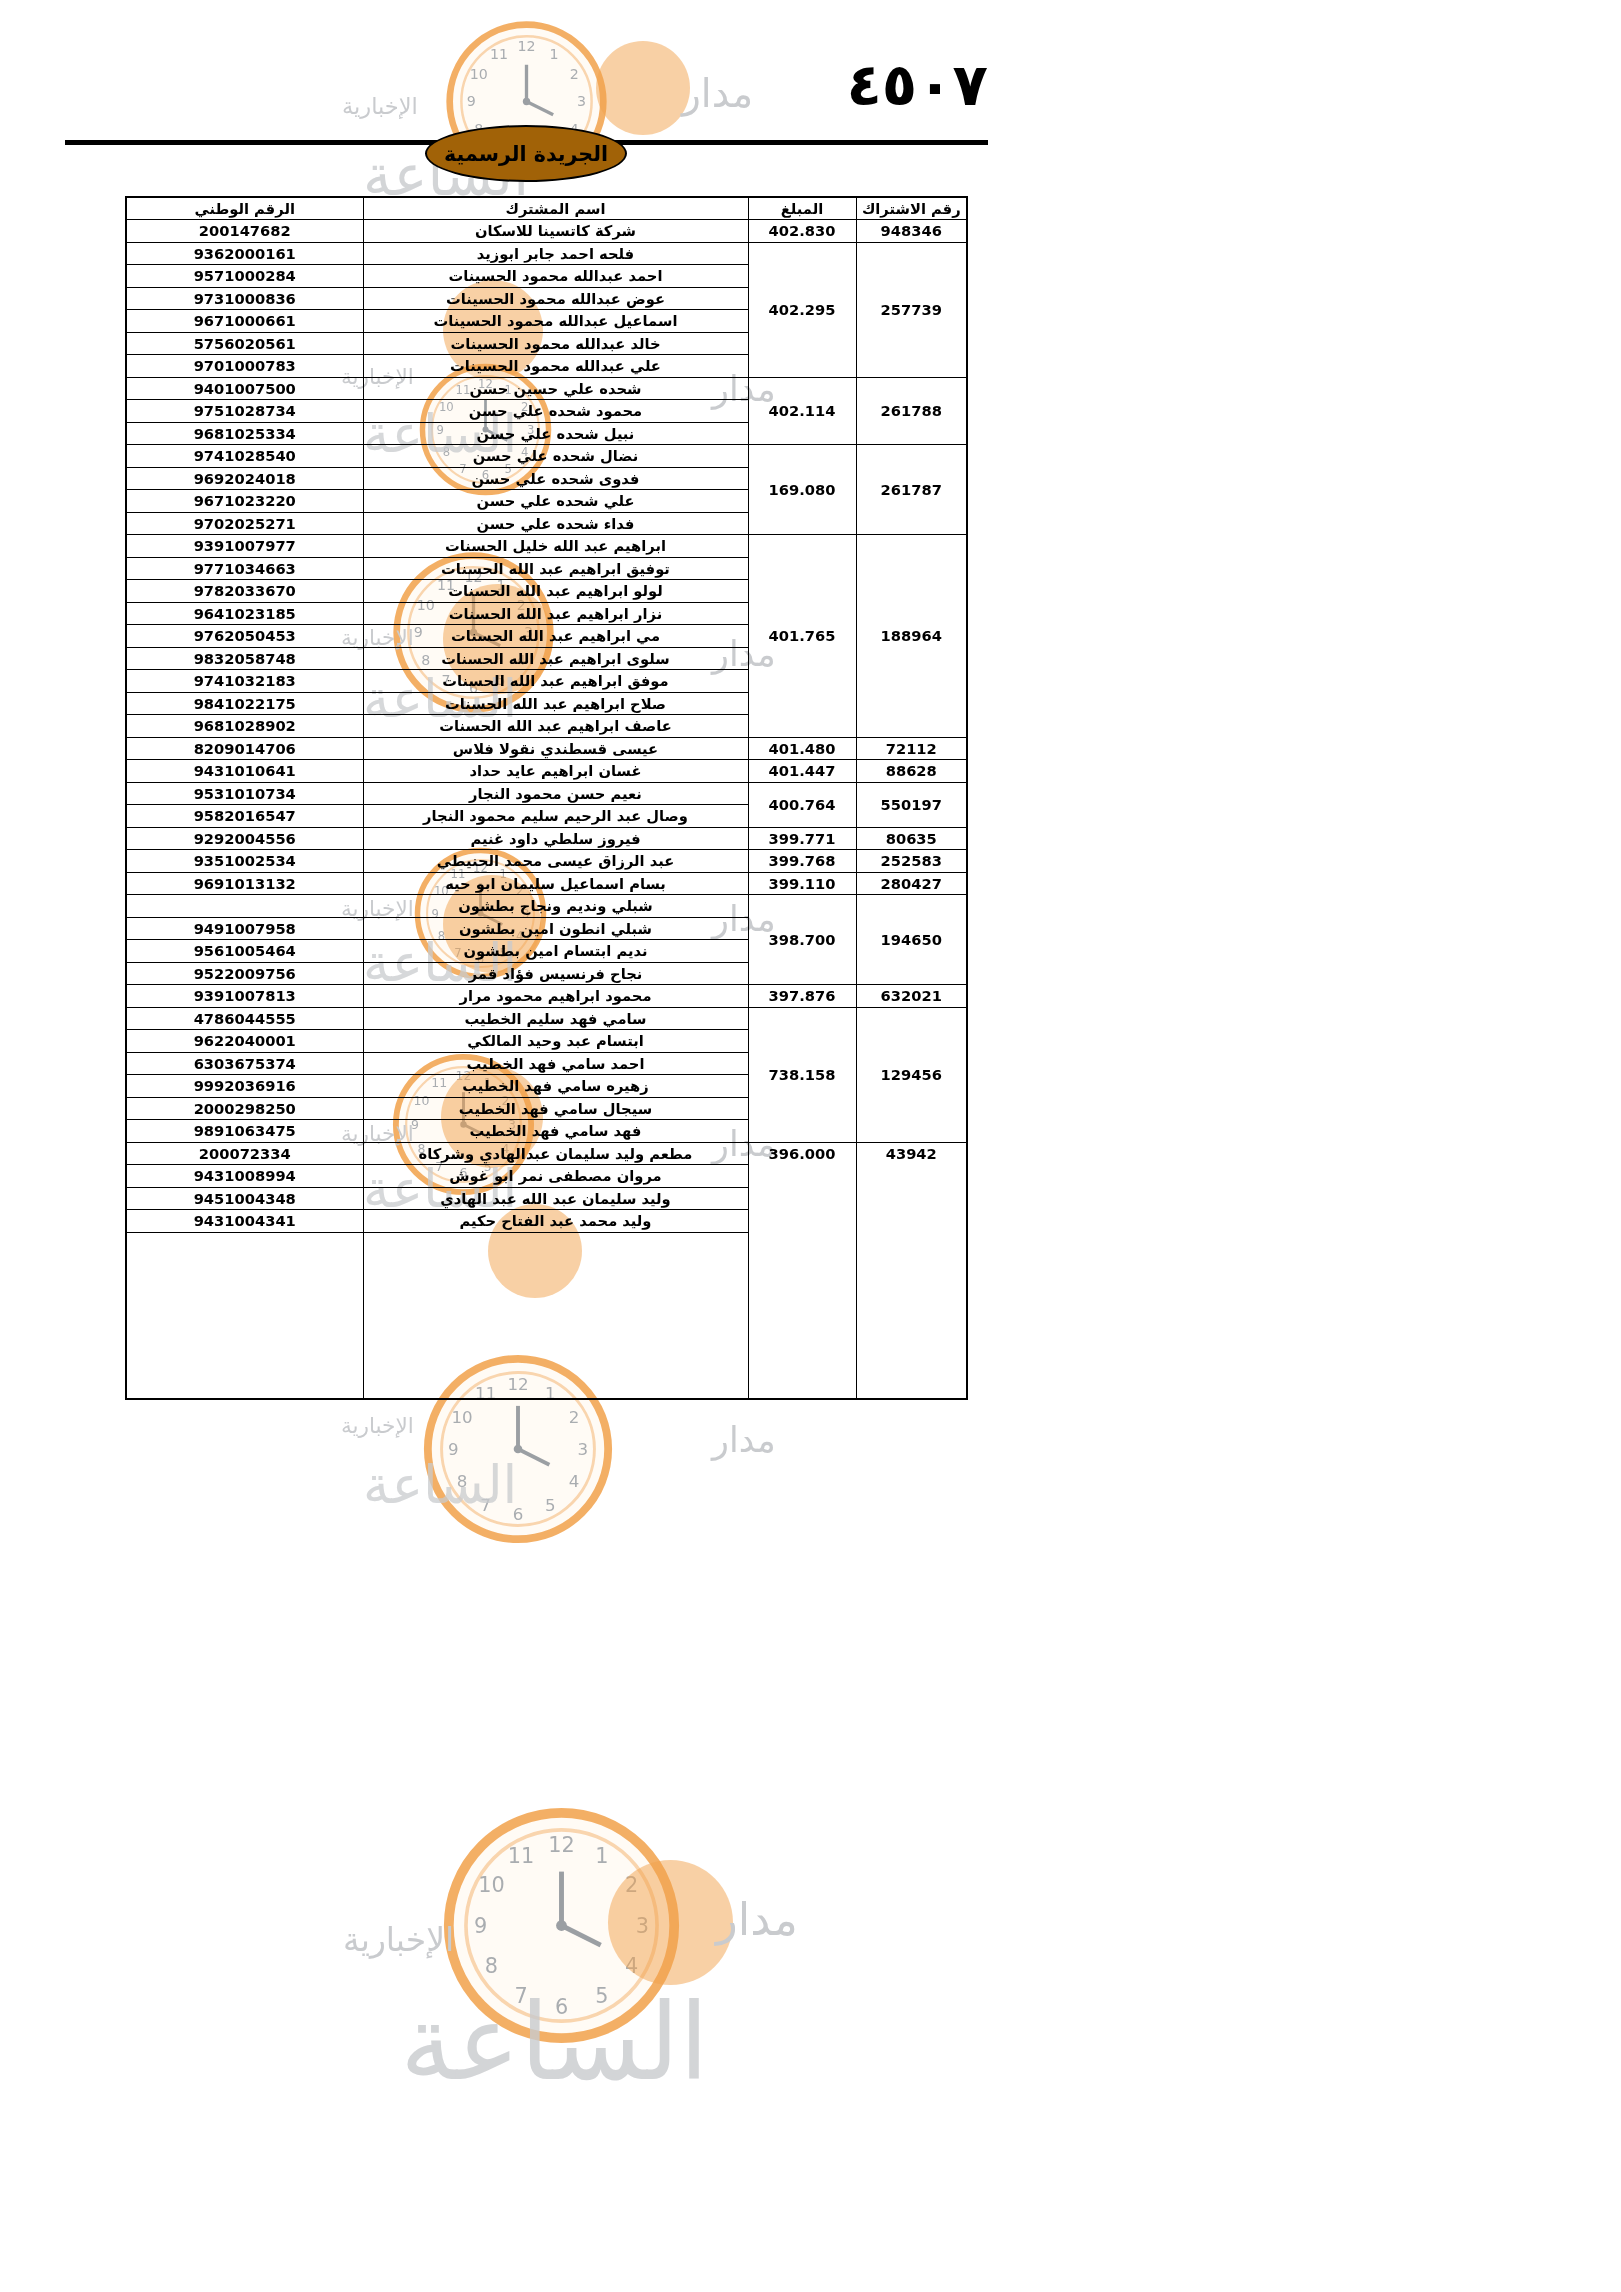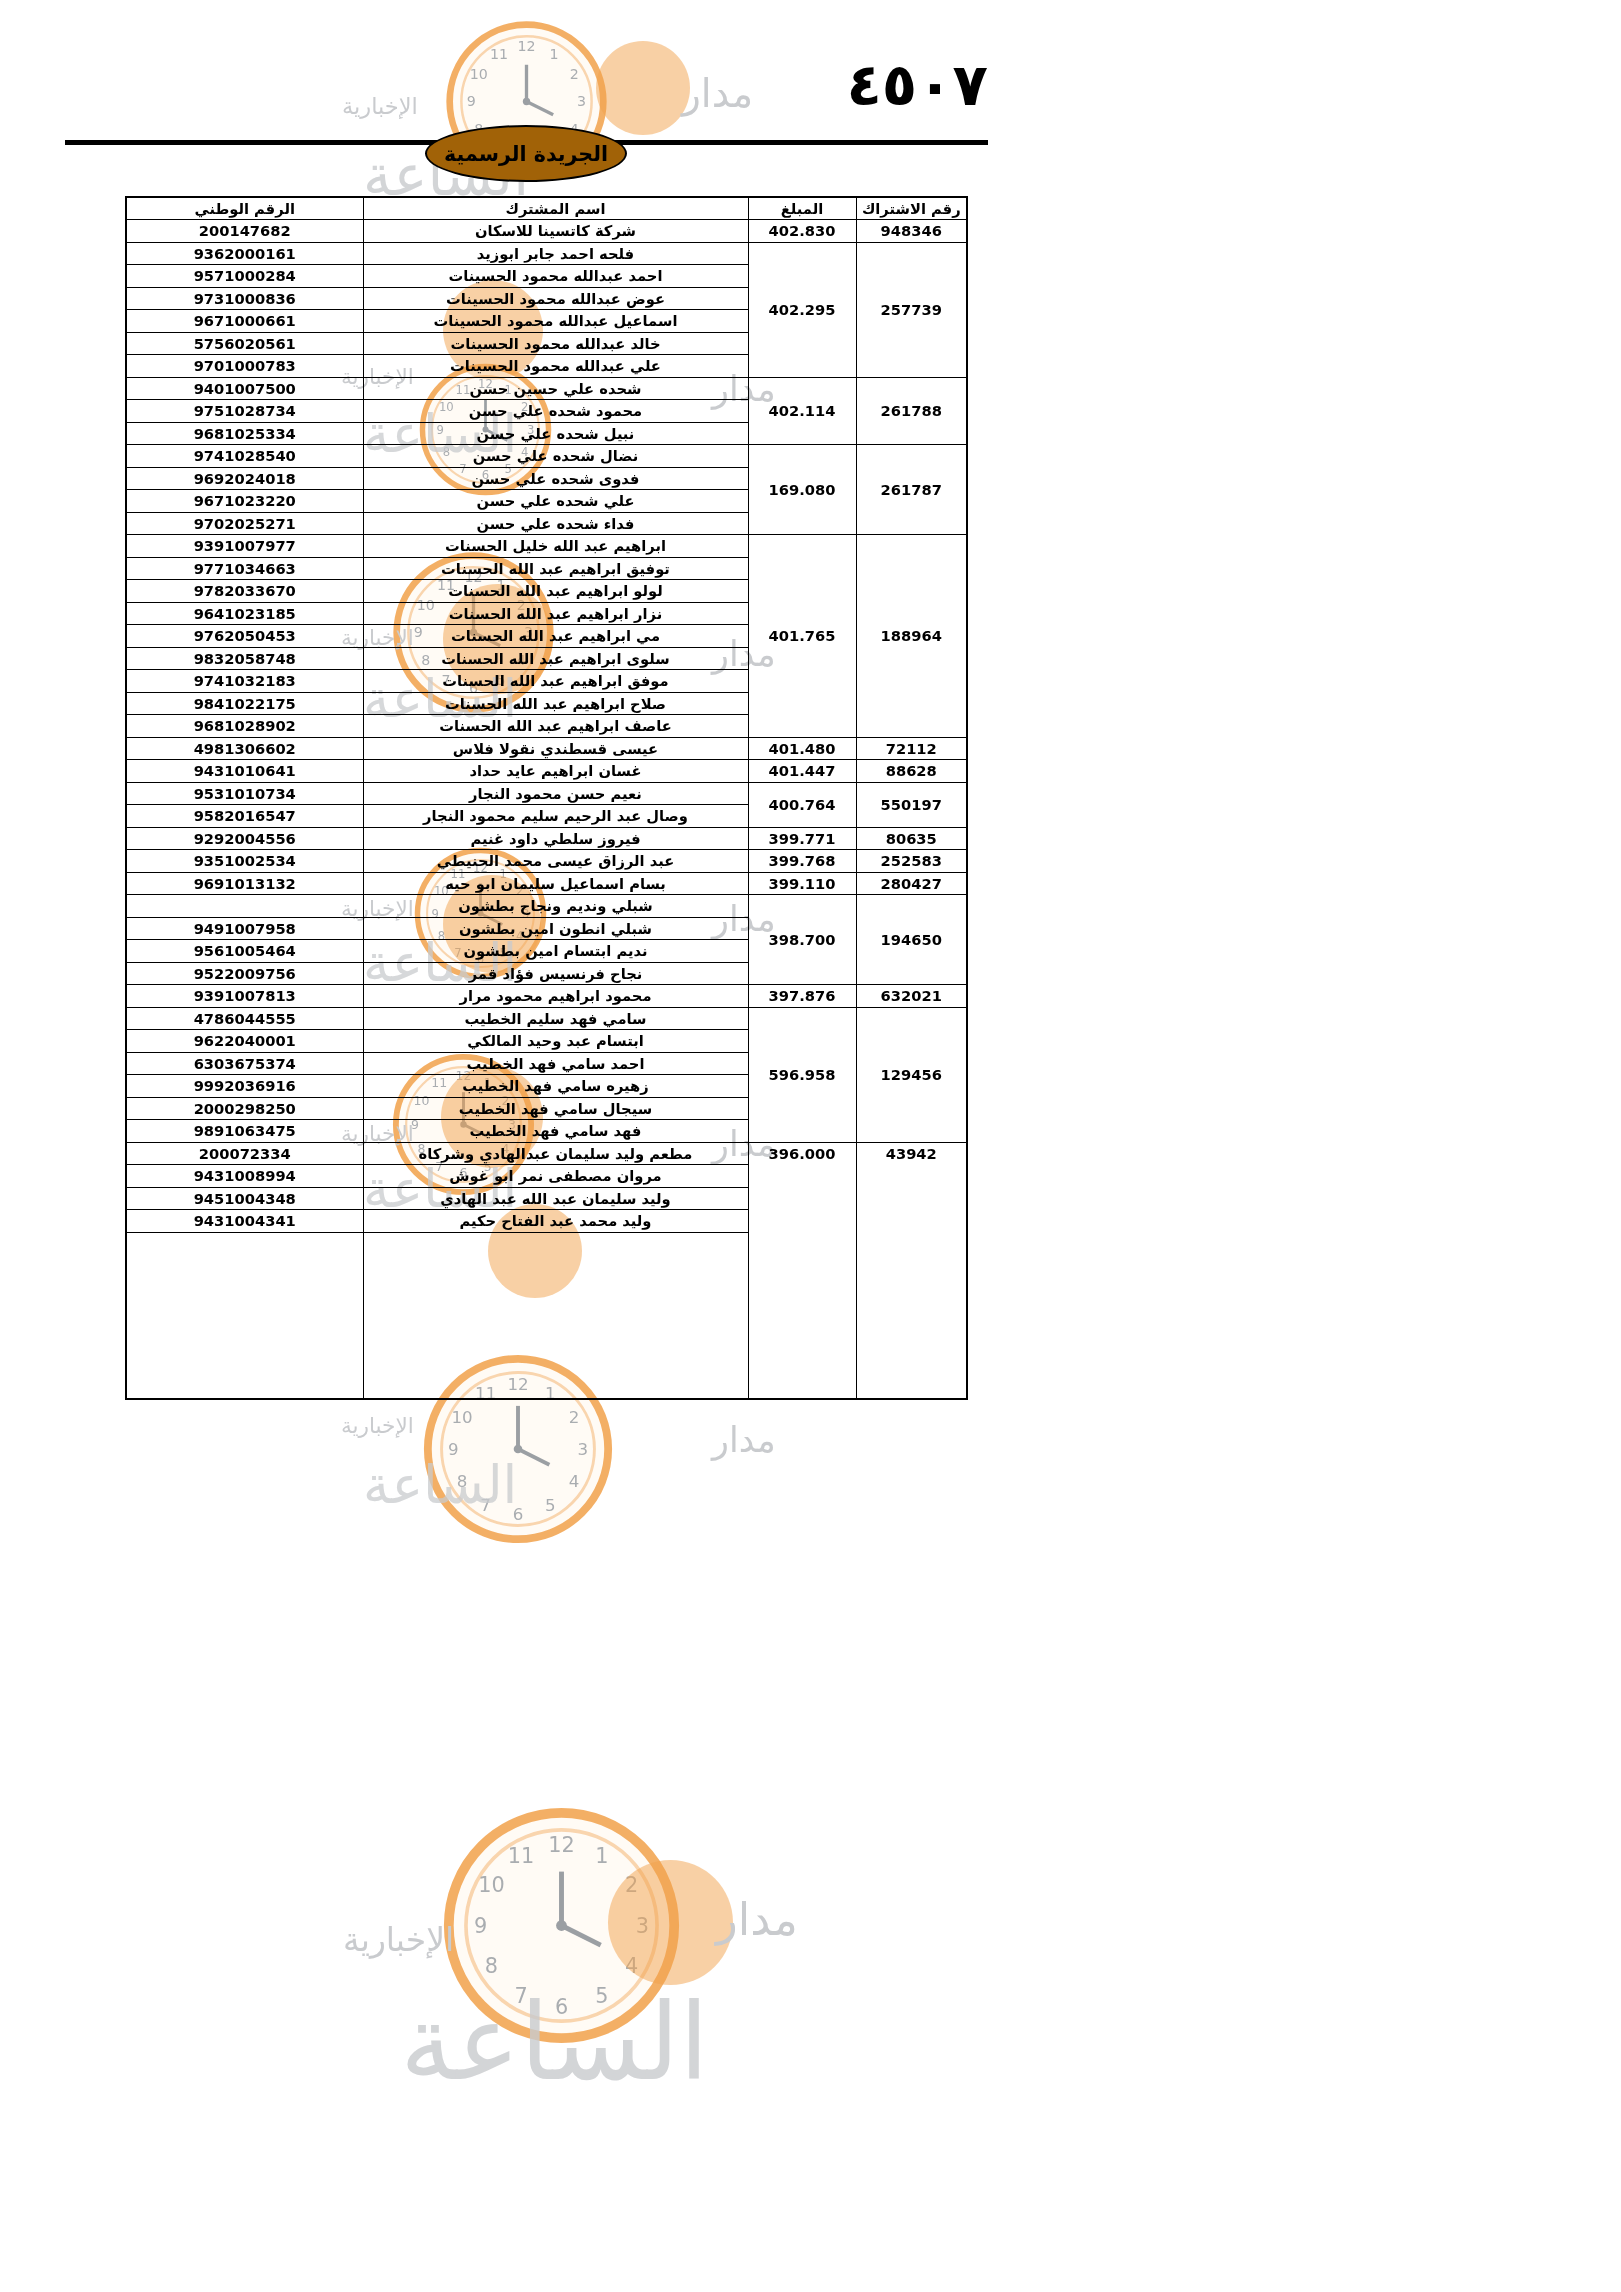--- a/index.html
+++ b/index.html
@@ -346,21 +346,21 @@
             <td>9841022175</td>
           </tr>
           <tr>
             <td>عاصف ابراهيم عبد الله الحسنات</td>
             <td>9681028902</td>
           </tr>
           <tr>
             <td>72112</td>
             <td>401.480</td>
             <td>عيسى قسطندي نقولا فلاس</td>
-            <td>4981306602</td>
+            <td>8209014706</td>
           </tr>
           <tr>
             <td>88628</td>
             <td>401.447</td>
             <td>غسان ابراهيم عايد حداد</td>
             <td>9431010641</td>
           </tr>
           <tr>
             <td rowspan="2">550197</td>
             <td rowspan="2">400.764</td>
@@ -408,21 +408,21 @@
             <td>9522009756</td>
           </tr>
           <tr>
             <td>632021</td>
             <td>397.876</td>
             <td>محمود ابراهيم محمود مرار</td>
             <td>9391007813</td>
           </tr>
           <tr>
             <td rowspan="6">129456</td>
-            <td rowspan="6">596.958</td>
+            <td rowspan="6">738.158</td>
             <td>سامي فهد سليم الخطيب</td>
             <td>4786044555</td>
           </tr>
           <tr>
             <td>ابتسام عبد وحيد المالكي</td>
             <td>9622040001</td>
           </tr>
           <tr>
             <td>احمد سامي فهد الخطيب</td>
             <td>6303675374</td>

